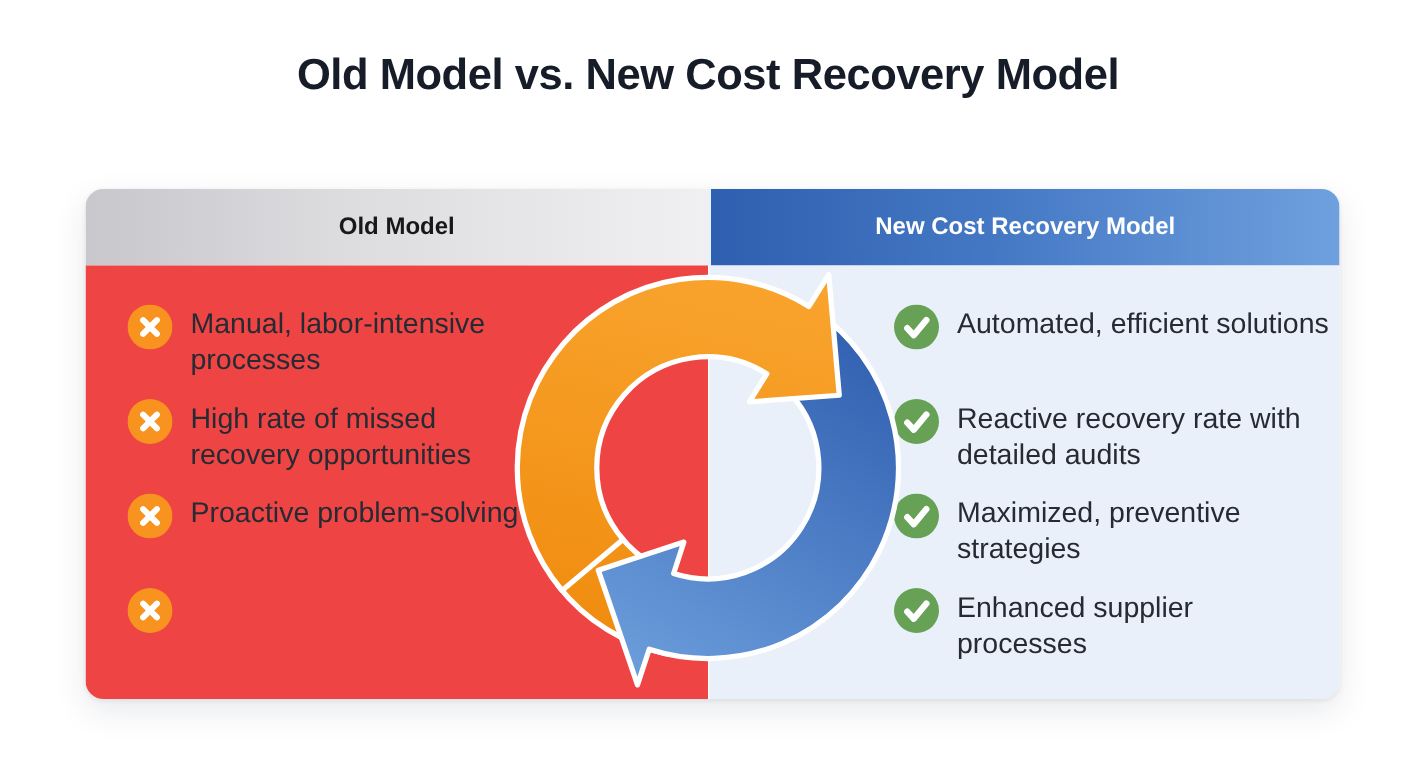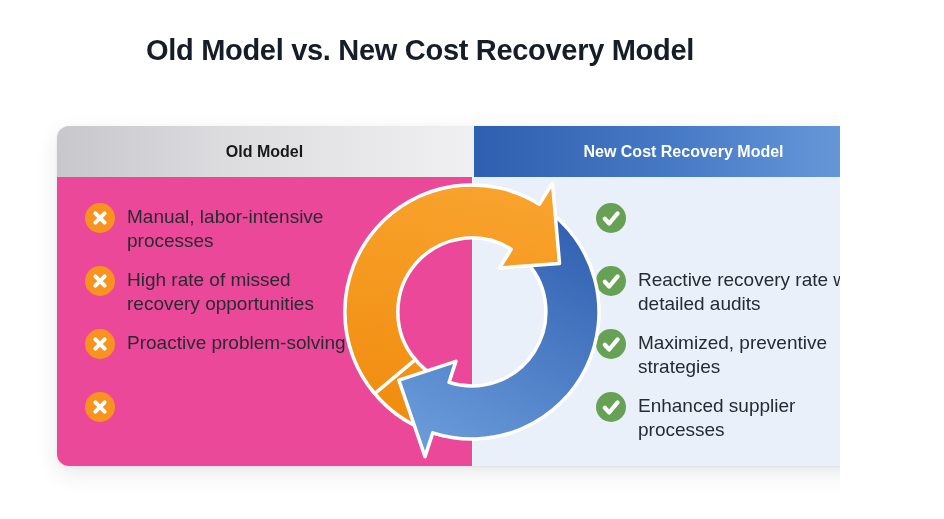--- a/index.html
+++ b/index.html
@@ -1,19 +1,19 @@
 <!DOCTYPE html>
 <html><head>
 <meta charset="utf-8">
 <style>
   * { margin: 0; padding: 0; box-sizing: border-box; }
   html, body { background: #ffffff; }
   .page {
     position: relative;
-    width: 840px;
+    width: 944px;
     height: 519px;
     background: #ffffff;
     font-family: "Liberation Sans", sans-serif;
     overflow: hidden;
   }
   .title {
     position: absolute;
     top: 34px;
     left: 0;
     width: 100%;
@@ -48,21 +48,21 @@
   }
   .header-new {
     width: 421px;
     background: linear-gradient(90deg, #2f5fb0 0%, #4478c4 45%, #6fa0de 100%);
     border-left: 2px solid rgba(255,255,255,0.85);
     color: #ffffff;
   }
   .body-row { display: flex; height: 289px; }
   .body-old {
     width: 415px;
-    background: #ec4899;
+    background: #ef4444;
     padding: 28px 0 0 28px;
   }
   .body-new {
     width: 421px;
     background: #e9f0f9;
     border-left: 1px solid rgba(255,255,255,0.7);
     padding: 28px 0 0 123px;
   }
   .bullet-list {
     list-style: none;
@@ -149,20 +149,21 @@
 
       <div class="body-new">
         <ul class="bullet-list">
           <li class="bullet">
             <span class="icon">
               <svg viewBox="0 0 30 30" width="30" height="30">
                   <circle cx="15" cy="15" r="15" fill="#67A155"></circle>
                   <path d="M8.8 15.8 L13.2 20.5 L21.6 10.4" stroke="#fff" stroke-width="4.2" stroke-linecap="round" stroke-linejoin="round" fill="none"></path>
                 </svg>
             </span>
+            <span class="txt">Automated, efficient solutions</span>
           </li>
           <li class="bullet">
             <span class="icon">
               <svg viewBox="0 0 30 30" width="30" height="30">
                   <circle cx="15" cy="15" r="15" fill="#67A155"></circle>
                   <path d="M8.8 15.8 L13.2 20.5 L21.6 10.4" stroke="#fff" stroke-width="4.2" stroke-linecap="round" stroke-linejoin="round" fill="none"></path>
                 </svg>
             </span>
             <span class="txt">Reactive recovery rate with detailed audits</span>
           </li>

